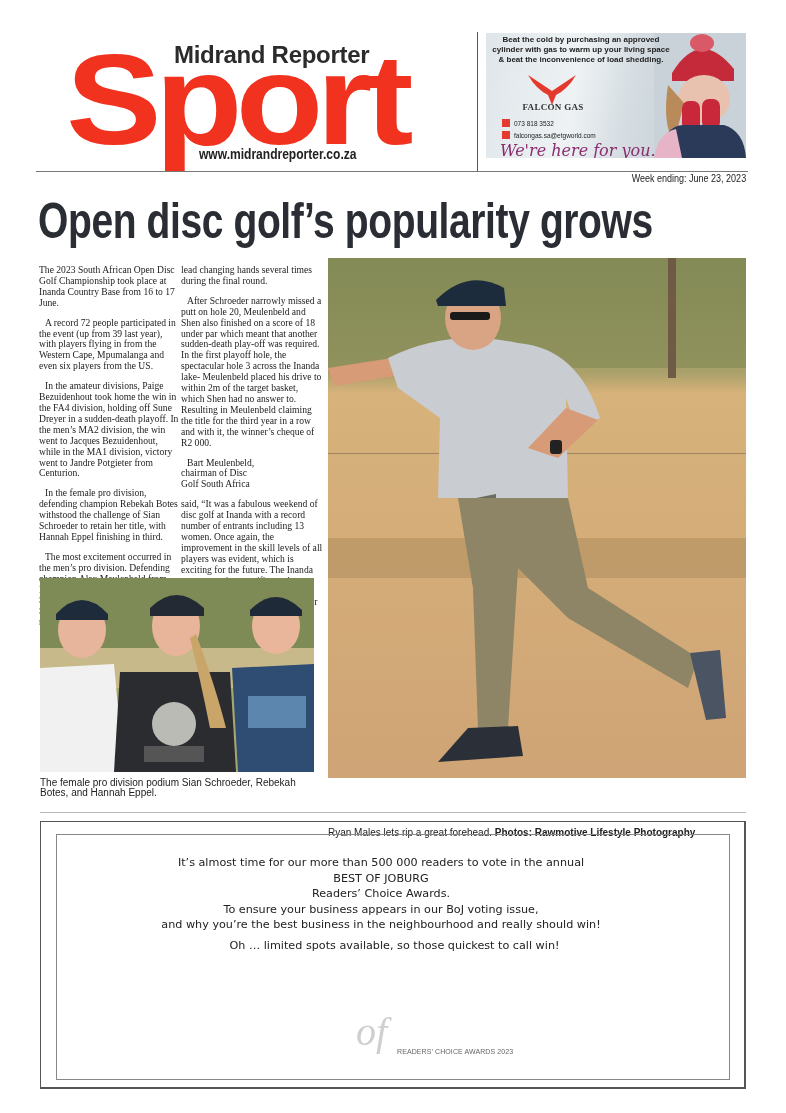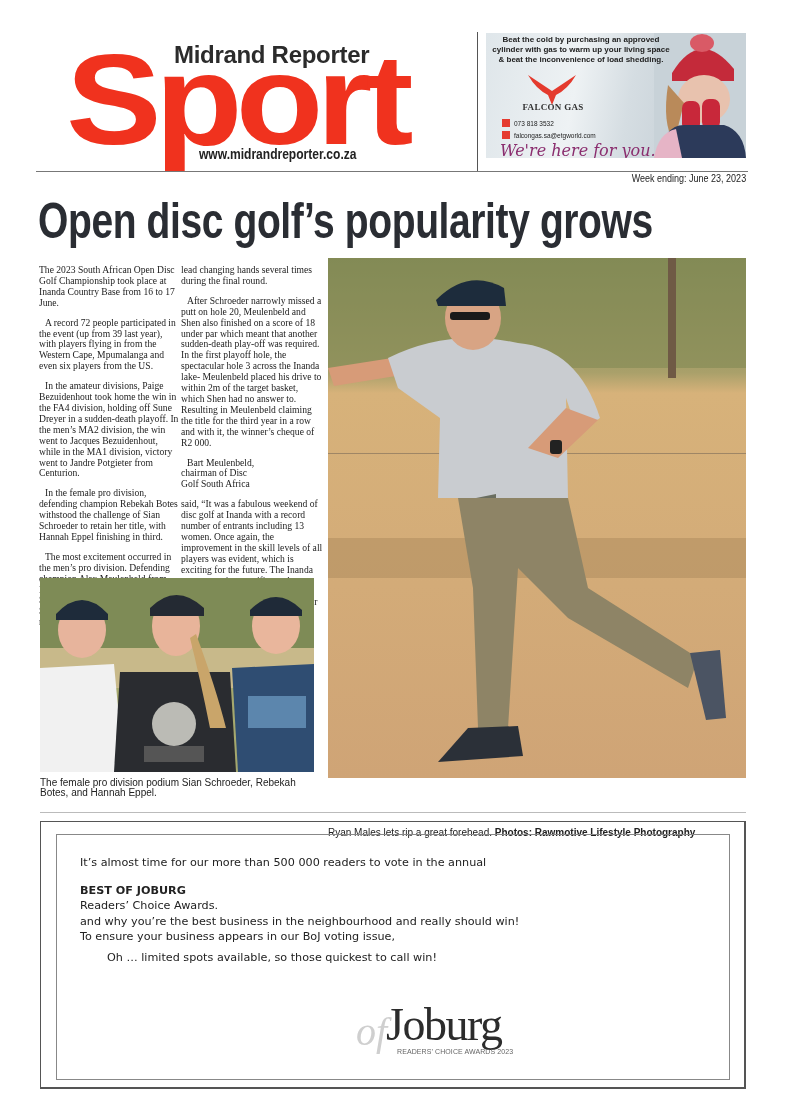--- a/index.html
+++ b/index.html
@@ -47,22 +47,22 @@
   .caption { position: absolute; font-family: "Liberation Sans", sans-serif; font-size: 10px; line-height: 10px; color: #222; }
   .cap1 { left: 40px; top: 778px; width: 280px; }
   .cap2 { left: 328px; top: 828px; width: 420px; }
   .cap2 b { font-weight: bold; }
 
   .sep { position: absolute; left: 40px; top: 812px; width: 706px; height: 1px; background: #bbb; }
 
   
   .boj-outer { position: absolute; left: 40px; top: 821px; width: 706px; height: 268px; border: 1px solid #555; border-right-width: 2px; border-bottom-width: 2px; }
   .boj-inner { position: absolute; left: 56px; top: 834px; width: 674px; height: 246px; border: 1px solid #888; }
-  .boj-text { position: absolute; left: 56px; top: 855px; width: 626px; font-family: "DejaVu Sans", sans-serif; font-size: 11.2px; line-height: 15.6px; color: #222; padding-left: 24px; }
-  .boj-text .b { font-weight: bold; margin-top: 12px; }
+  .boj-text { position: absolute; left: 56px; top: 855px; width: 626px; text-align: center; font-family: "DejaVu Sans", sans-serif; font-size: 11.2px; line-height: 15.6px; color: #222; padding-left: 24px; }
+  .boj-text .b { font-weight: normal; }
   .boj-text .last { margin-top: 5px; margin-left: 27px; }
   .boj-logo { position: absolute; left: 266px; top: 1000px; width: 270px; height: 66px; }
   .boj-logo .best, .boj-logo .joburg { position: absolute; top: 0; font-family: "Liberation Serif", serif; font-size: 46px; line-height: 50px; color: #2c2c2c; letter-spacing: -1.5px; }
   .boj-logo .best { left: 0; }
   .boj-logo .of { position: absolute; left: 90px; top: 8px; font-family: Liberation Serif, serif; font-style: italic; font-size: 40px; color: #cfcfcf; }
   .boj-logo .joburg { left: 120px; }
   .boj-logo .sub { position: absolute; left: 131px; top: 48px; font-family: "Liberation Sans", sans-serif; font-size: 7px; color: #666; letter-spacing: 0.1px; }
 </style>
 </head>
 <body>
@@ -193,21 +193,20 @@
 </div>
 
 <div class="sep"></div>
 
 <div class="boj-outer"></div>
 <div class="boj-inner"></div>
 <div class="boj-text">
   <div>It’s almost time for our more than 500 000 readers to vote in the annual</div>
   <div class="b">BEST OF JOBURG</div>
   <div>Readers’ Choice Awards.</div>
+  <div>To ensure your business appears in our BoJ voting issue,</div>
   <div>and why you’re the best business in the neighbourhood and really should win!</div>
-  <div>To ensure your business appears in our BoJ voting issue,</div>
   <div class="last">Oh … limited spots available, so those quickest to call win!</div>
 </div>
 <div class="boj-logo">
   <span class="of">of</span>
-  <span class="joburg">Joburg</span>
   <span class="sub">READERS’ CHOICE AWARDS 2023</span>
 </div>
 
 </body></html>

